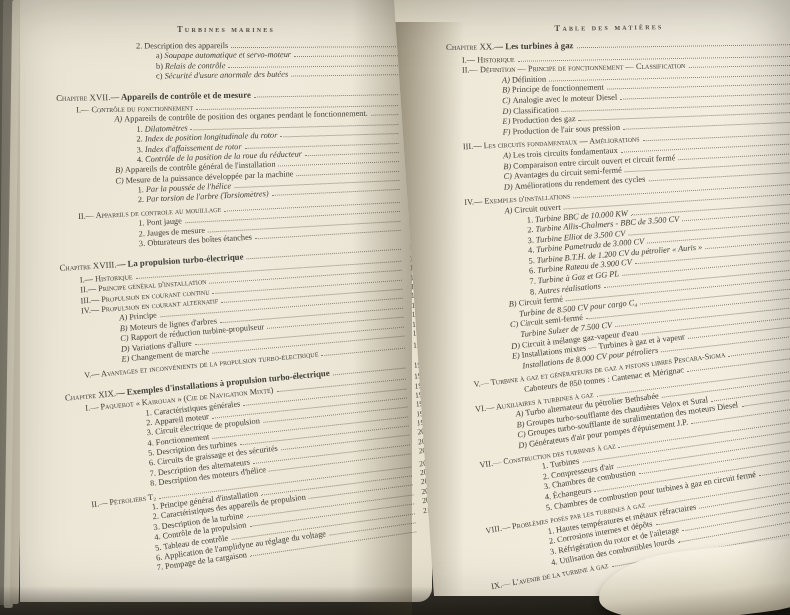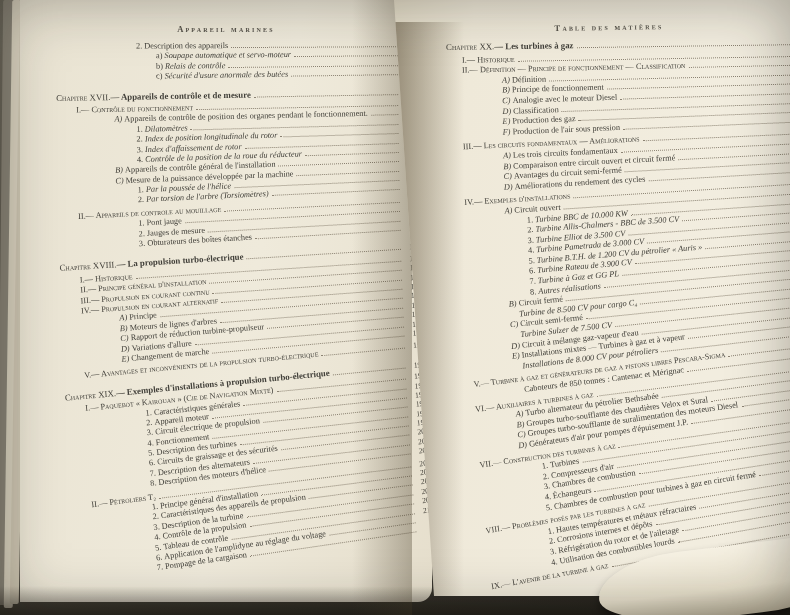--- a/index.html
+++ b/index.html
@@ -75,21 +75,21 @@
 </head>
 <body>
 
 <div class="scene">
   <div class="edge e1"></div>
   <div class="edge e2"></div>
   <div class="edge e3"></div>
 
   <div class="page" id="left-page">
     <div class="page-inner">
-      <div class="page-header">Appareil marines</div>
+      <div class="page-header">Turbines marines</div>
       <div class="toc" id="left-toc">
           <div class="toc-line k-num" style="transform: translateX(0px) rotate(-0.3deg);">
             <span class="pre">2.</span>
             <span class="ti">&nbsp;Description des appareils</span>
             <span class="dots"></span>
             <span class="pg">169</span>
           </div>
           <div class="toc-line k-suba" style="transform: translateX(0px) rotate(-0.47deg);">
             <span class="pre">a)</span>
             <span class="ti it">&nbsp;Soupape automatique et servo-moteur</span>

